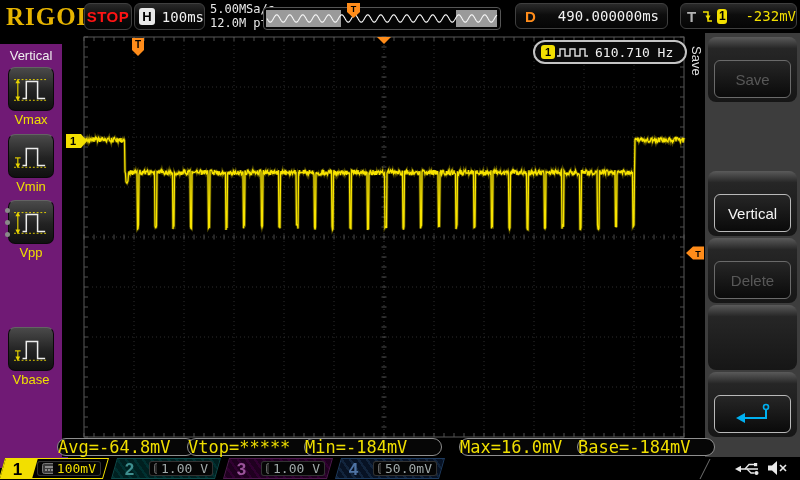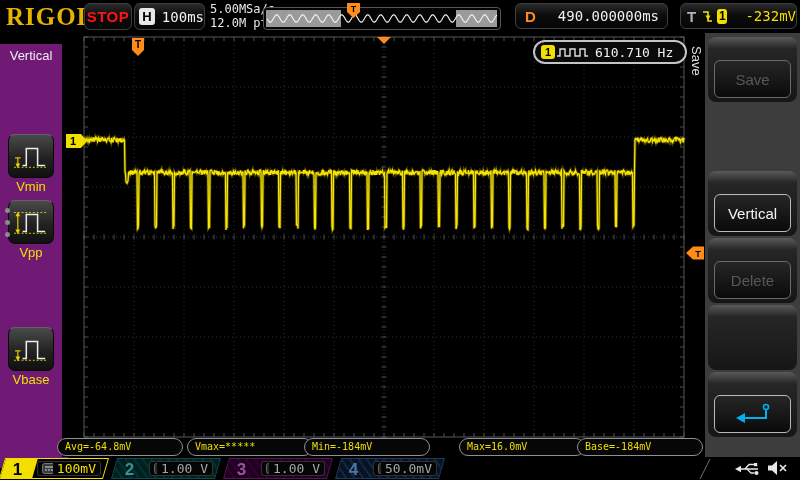--- a/index.html
+++ b/index.html
@@ -67,23 +67,23 @@
         display:flex;align-items:center;justify-content:center;
         font-size:15px;box-sizing:border-box;}
   .rm-btn.on{border:1px solid #b9b9b9;color:#f4f4f4;}
   .rm-btn.off{border:1px solid #6a6a6a;color:#585858;}
   #save-tab{left:687px;top:40px;width:18px;height:80px;background:#000;
         clip-path:polygon(0 0,100% 0,100% 100%,0 84%);}
   #save-tab span{display:block;margin:6px auto 0;writing-mode:vertical-rl;
         color:#e0e0e0;font-size:13px;}
 
   
-  .meas{position:absolute;top:438px;width:126px;height:18px;background:#060606;
+  .meas{position:absolute;top:438px;width:138px;height:18px;background:#060606;
         border:1px solid #8f8f8f;border-radius:9px;box-sizing:border-box;
-        color:#f0df00;font-size:10px;line-height:16px;padding-left:7px;white-space:nowrap;}
+        color:#f0df00;font-size:17px;line-height:16px;white-space:nowrap;}
 
   
   .ch{position:absolute;top:458px;width:104px;height:21px;transform:skewX(-16deg);
         box-sizing:border-box;overflow:hidden;}
   .ch .inner{position:absolute;left:34px;right:4px;top:2px;bottom:2px;background:#050505;
         border:1px solid rgba(255,255,255,.18);border-radius:3px;transform:skewX(16deg);
         display:flex;align-items:center;padding:0 4px;gap:4px;}
   .ch .num{position:absolute;left:10px;top:0;font-size:17px;font-weight:bold;
         transform:skewX(16deg);line-height:21px;}
   .ch .scale{font-size:13px;white-space:nowrap;}
@@ -139,20 +139,33 @@
       <polyline points="1,4 6,4 6,13 14,13" stroke="#f2df00" stroke-width="1.5" fill="none"></polyline>
       <polygon points="3.5,7.5 8.5,7.5 6,12" fill="#f2df00"></polygon>
     </svg>
     <div id="t-badge">1</div>
     <div id="t-level" class="mono">-232mV</div>
   </div>
 
   <div id="left-menu" class="abs">
     <div id="lm-title">Vertical</div>
 
+    <div class="lm-item" style="top:23px">
+      <div class="lm-btn">
+        <svg class="mi" viewBox="0 0 40 34">
+          <line class="yd" x1="2" y1="7" x2="38" y2="7"></line>
+            <line class="yd" x1="2" y1="29" x2="38" y2="29"></line>
+          <polyline class="wp" points="11,27 15,27 15,9 27,9 27,27 35,27"></polyline>
+          <line class="ya" x1="6" y1="9" x2="6" y2="27"></line>
+          <polygon class="yf" points="6,6 3.5,11 8.5,11"></polygon>
+            <polygon class="yf" points="6,30 3.5,25 8.5,25"></polygon>
+        </svg>
+      </div>
+      <div class="lm-label">Vmax</div>
+    </div>
 
     <div class="lm-item" style="top:90px">
       <div class="lm-btn">
         <svg class="mi" viewBox="0 0 40 34">
           <line class="yd" x1="2" y1="29" x2="38" y2="29"></line>
           <polyline class="wp" points="11,27 15,27 15,9 27,9 27,27 35,27"></polyline>
           <line class="ya" x1="6" y1="19" x2="6" y2="27"></line>
             <line class="ya" x1="3" y1="19" x2="9" y2="19"></line>
           <polygon class="yf" points="6,30 3.5,25 8.5,25"></polygon>
         </svg>
@@ -566,21 +579,21 @@
           <polygon points="12,11 12,21 3,16" fill="#00b0f0"></polygon>
         </svg>
       </div>
     </div>
   </div>
   <div id="save-tab" class="abs">
     <span>Save</span>
   </div>
 
   <div class="meas mono" style="left:57px">Avg=-64.8mV</div>
-  <div class="meas mono" style="left:187px">Vmax=*****</div>
+  <div class="meas mono" style="left:187px">Vtop=*****</div>
   <div class="meas mono" style="left:304px">Min=-184mV</div>
   <div class="meas mono" style="left:459px">Max=16.0mV</div>
   <div class="meas mono" style="left:577px">Base=-184mV</div>
 
   <div id="ch1" class="ch" style="left:2px">
     <div class="numbg"></div>
     <div class="num">1</div>
     <div class="inner">
       <svg width="14" height="11">
         <rect x="0.5" y="0.5" width="13" height="10" rx="2" fill="#3a3a3a" stroke="#777" stroke-width="1"></rect>

